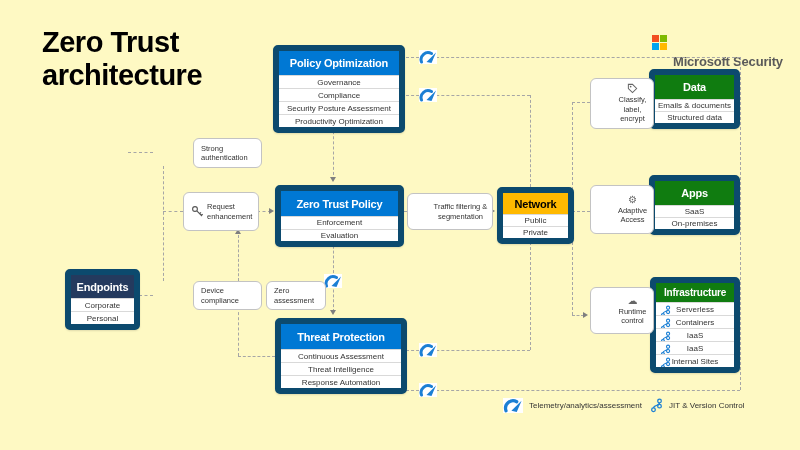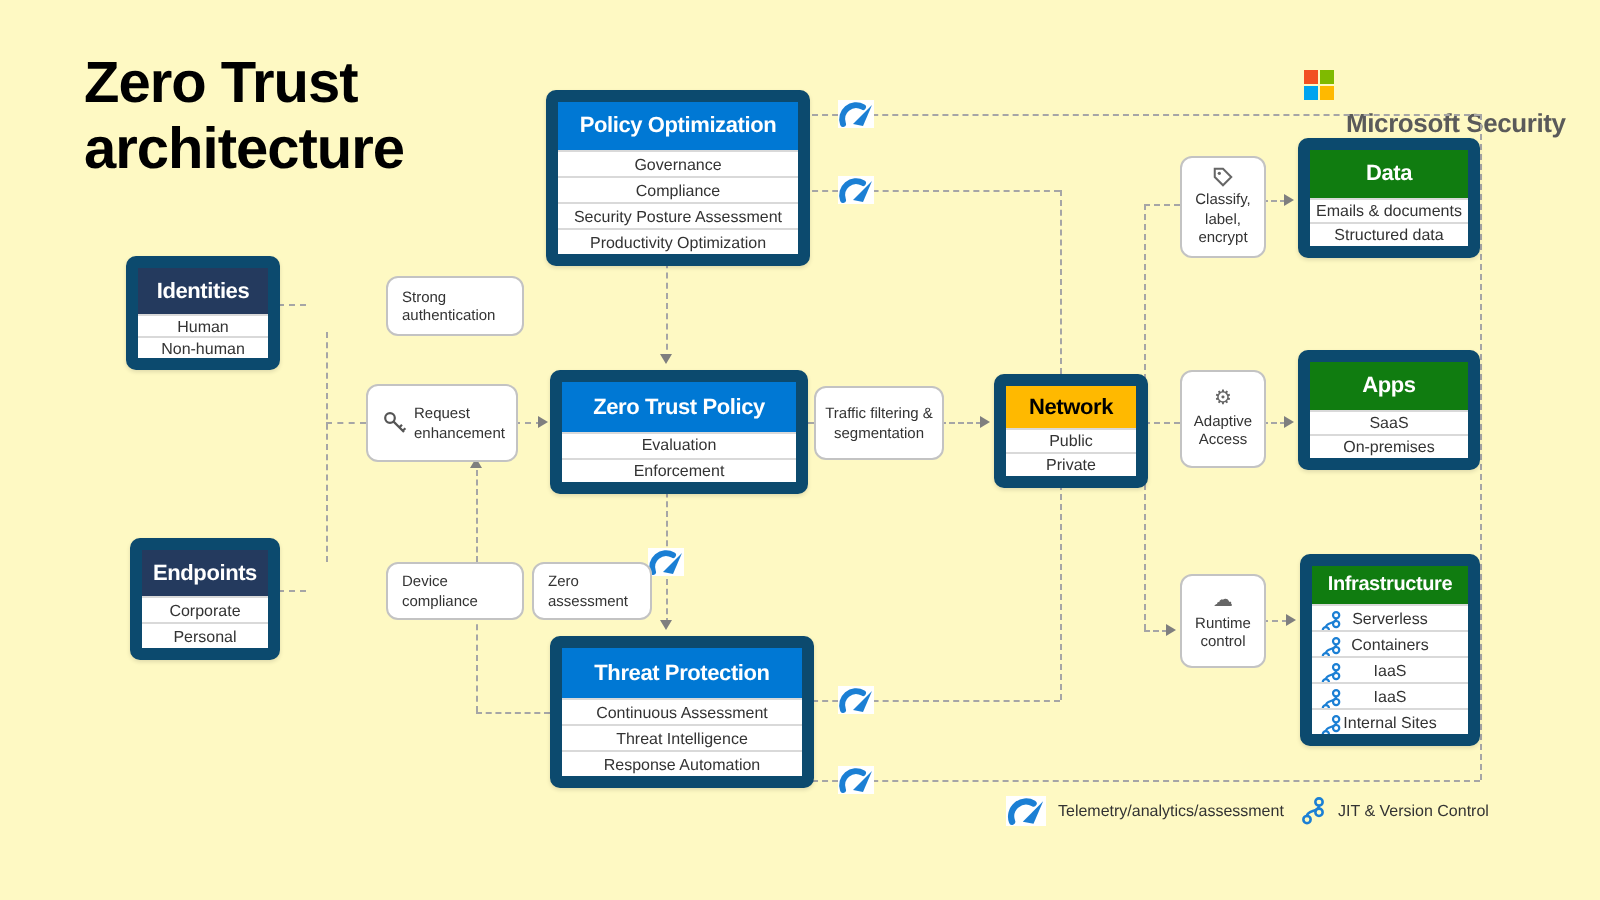--- a/index.html
+++ b/index.html
@@ -23,21 +23,21 @@
   .tbox-h.navy{background:#243A5E;}
   .tbox-h.green{background:#107C10;}
   .tbox-h.yellow{background:#FFB900;color:#000;}
   .tbox-r{position:relative;display:flex;align-items:center;justify-content:center;
           font-size:8px;color:#333;border-top:1px solid #D9D9D9;white-space:nowrap;background:#fff;}
   .infra-ic{position:absolute;left:4px;top:2px;}
 
   
   .cbox{position:absolute;background:#fff;border:1px solid #C3C3C3;border-radius:6px;
         font-size:7.5px;color:#333;line-height:1.25;display:flex;align-items:center;}
-  .cbox.center{justify-content:center;text-align:center;flex-direction:column;}
+  .cbox.center{justify-content:center;text-align:center;flex-direction:column;padding-left:21px;}
   .cbox.left{padding-left:7px;margin-left:40px;}
   .cbox .glyph{color:#666;font-size:10px;line-height:1;margin-bottom:1px;}
 
   
   .hl{position:absolute;height:0;border-top:1px dashed #A6A6A6;}
   .vl{position:absolute;width:0;border-left:1px dashed #A6A6A6;}
 
   
   .tri{position:absolute;width:0;height:0;}
   .tri-r{border-top:3.5px solid transparent;border-bottom:3.5px solid transparent;border-left:5px solid #7F7F7F;}
@@ -135,36 +135,31 @@
       </svg></span>
 
   <div class="tbox" style="left:273px;top:45px;width:120px">
     <div class="tbox-h blue" style="height:24px">Policy Optimization</div>
     <div class="tbox-r" style="height:12px">Governance</div>
     <div class="tbox-r" style="height:12px">Compliance</div>
     <div class="tbox-r" style="height:12px">Security Posture Assessment</div>
     <div class="tbox-r" style="height:12px">Productivity Optimization</div>
   </div>
 
-  <div class="tbox" style="left:63px;top:128px;width:65px">
-    <div class="tbox-h navy" style="height:23px">Identities</div>
-    <div class="tbox-r" style="height:10px">Human</div>
-    <div class="tbox-r" style="height:10px">Non-human</div>
-  </div>
 
   <div class="tbox" style="left:65px;top:269px;width:63px">
     <div class="tbox-h navy" style="height:23px">Endpoints</div>
     <div class="tbox-r" style="height:12px">Corporate</div>
     <div class="tbox-r" style="height:12px">Personal</div>
   </div>
 
   <div class="tbox" style="left:275px;top:185px;width:117px">
     <div class="tbox-h blue" style="height:25px">Zero Trust Policy</div>
+    <div class="tbox-r" style="height:11.5px">Enforcement</div>
     <div class="tbox-r" style="height:11.5px">Evaluation</div>
-    <div class="tbox-r" style="height:11.5px">Enforcement</div>
   </div>
 
   <div class="tbox" style="left:497px;top:187px;width:65px">
     <div class="tbox-h yellow" style="height:21px">Network</div>
     <div class="tbox-r" style="height:11px">Public</div>
     <div class="tbox-r" style="height:11px">Private</div>
   </div>
 
   <div class="tbox" style="left:275px;top:318px;width:120px">
     <div class="tbox-h blue" style="height:25px">Threat Protection</div>

